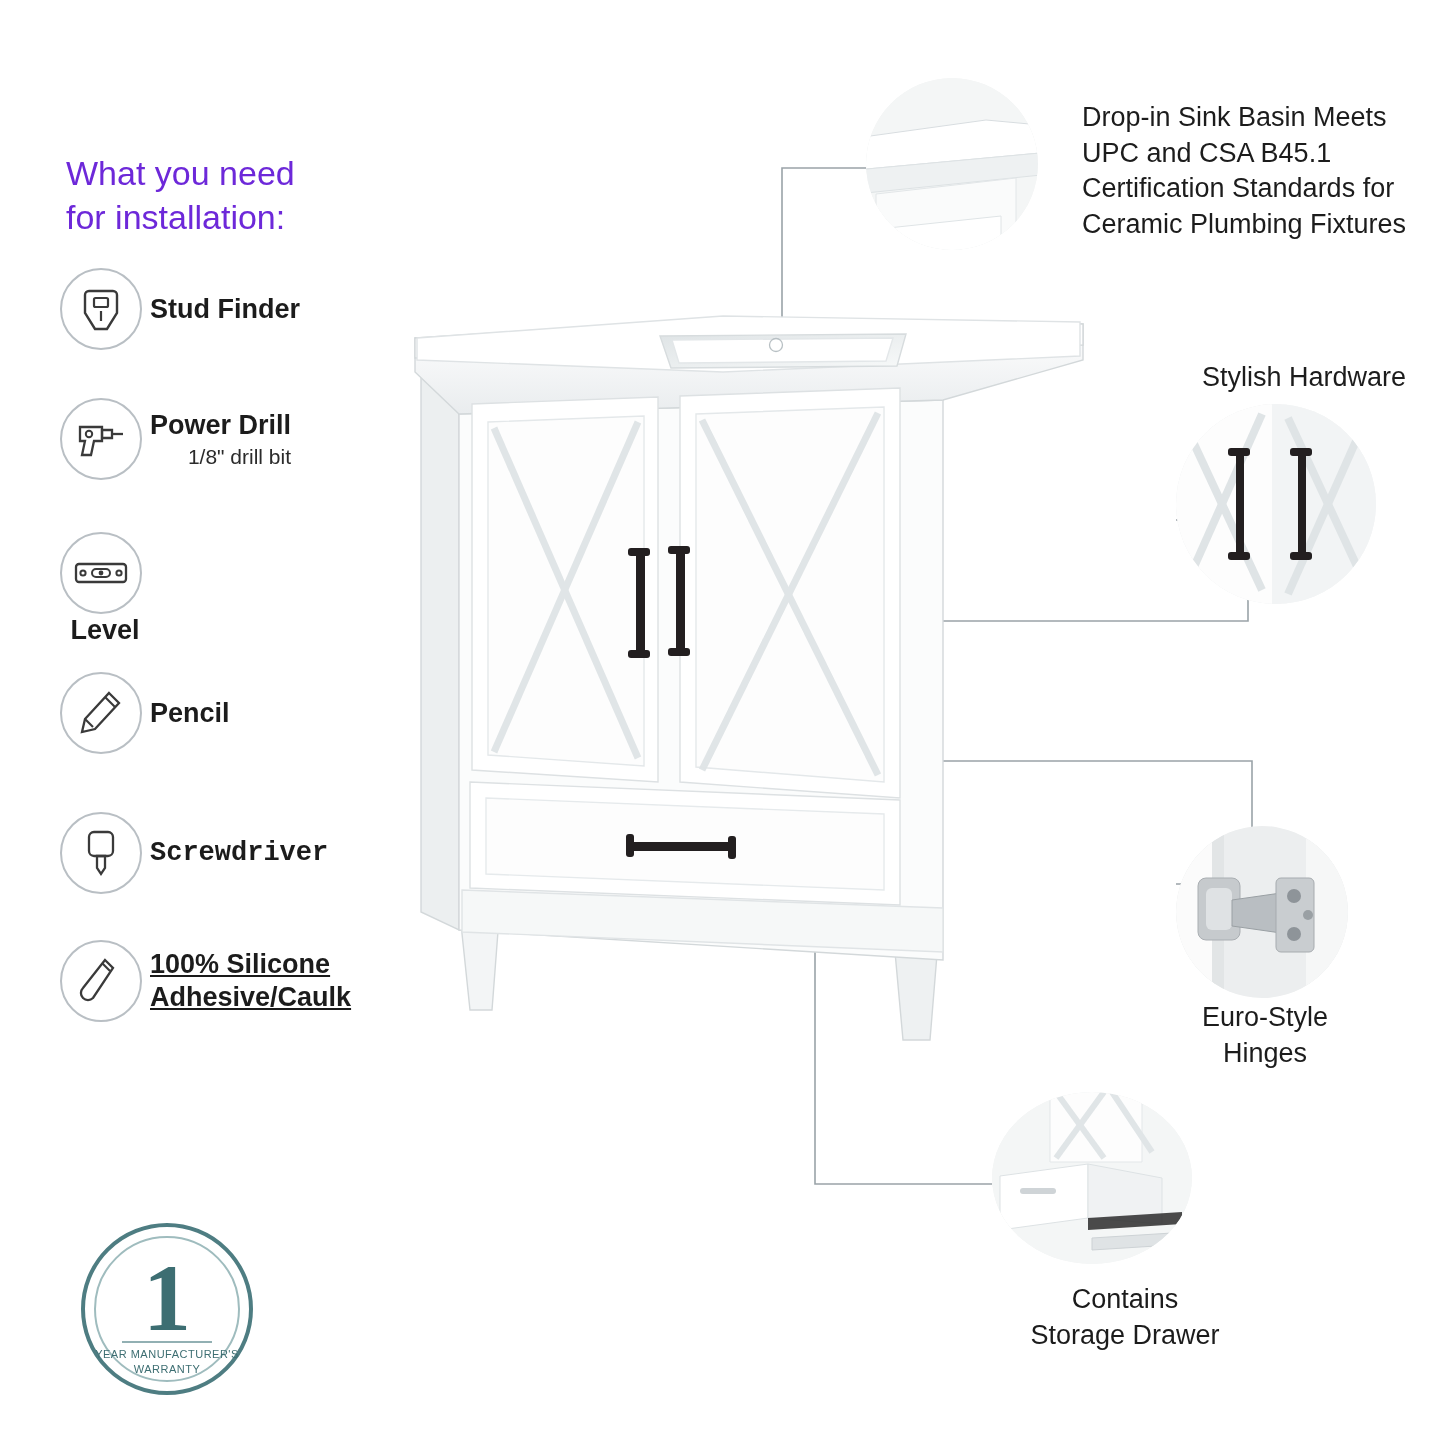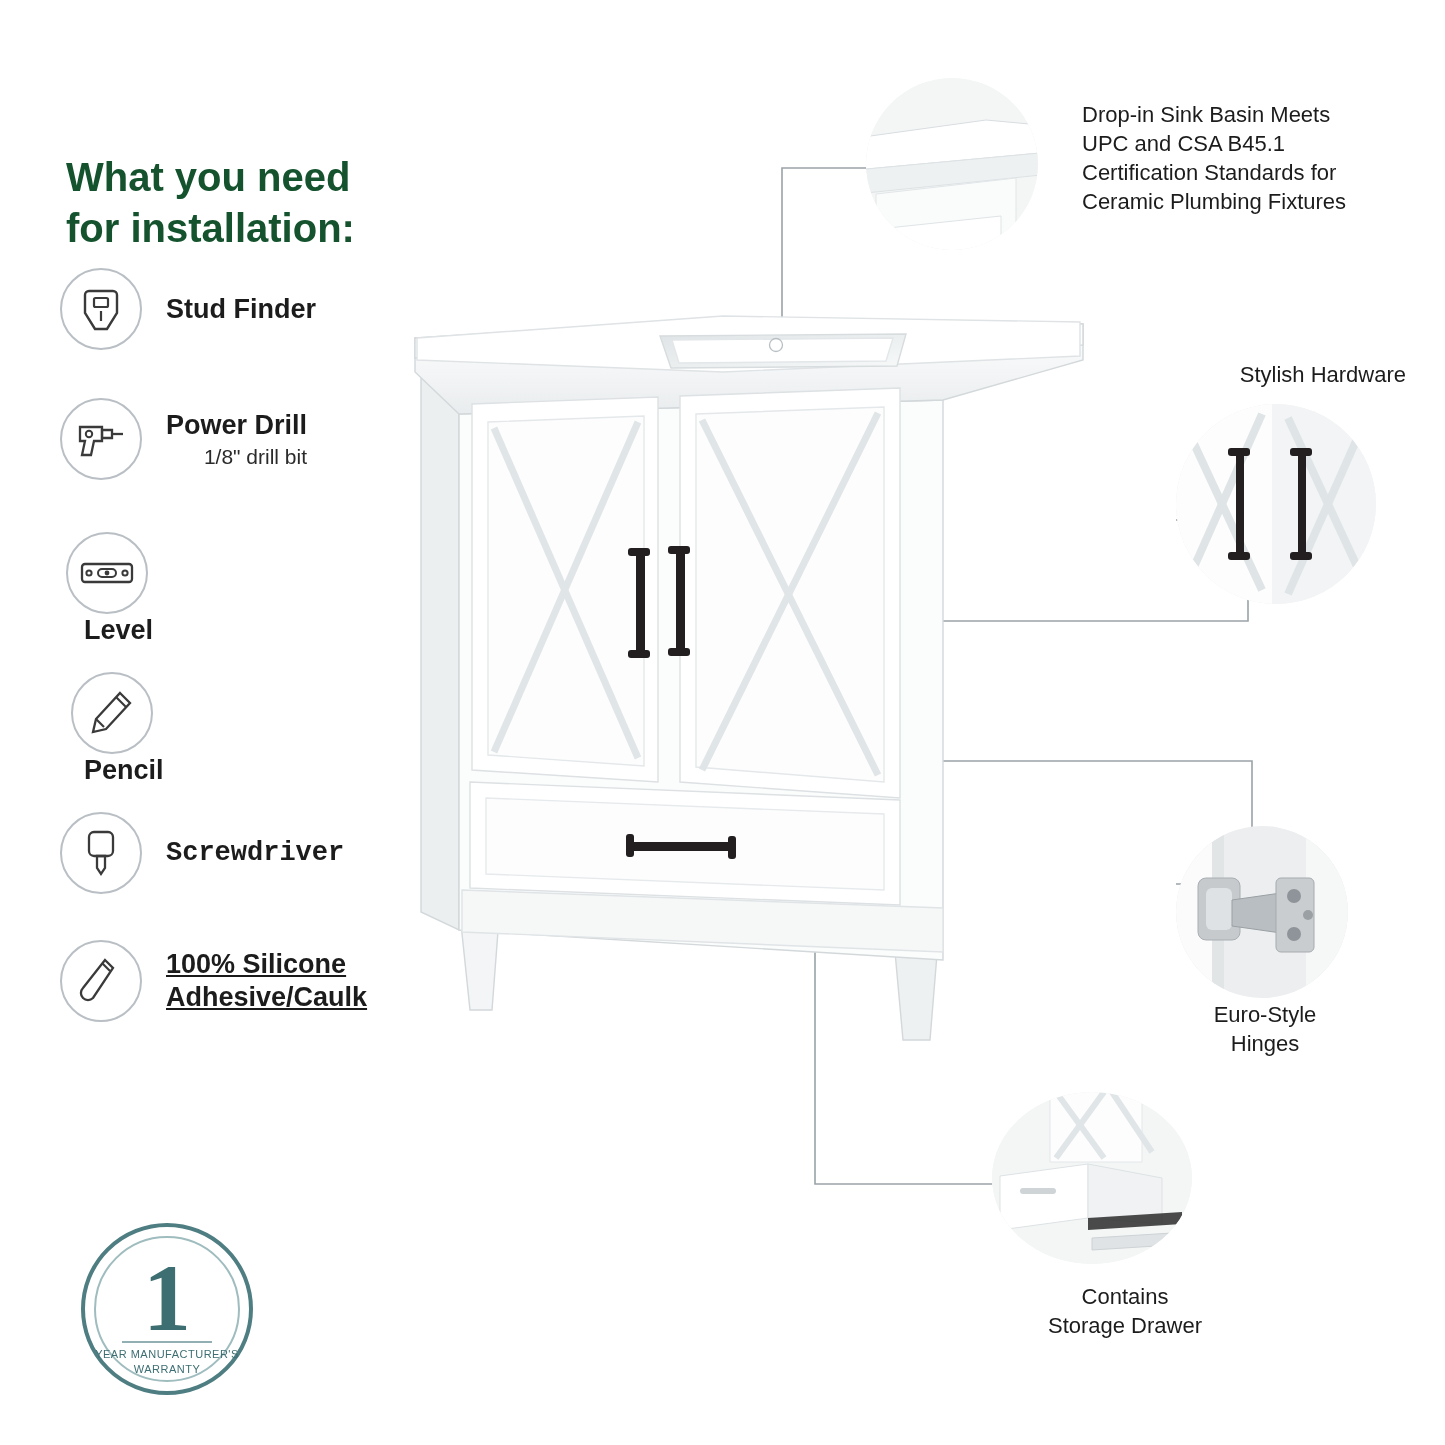--- a/index.html
+++ b/index.html
@@ -18,64 +18,64 @@
   .stage {
     position: absolute;
     inset: 0;
   }
 
   
   #needs-title {
     position: absolute;
     left: 66px;
     top: 152px;
-    font-size: 40px;
-    font-weight: 700;
+    font-size: 34px;
+    font-weight: 400;
     line-height: 1.28;
-    color: #14532d;
+    color: #6d28d9;
     width: 330px;
   }
   .tool-row {
     position: absolute;
     left: 60px;
     display: flex;
     align-items: center;
   }
   .tool-circle {
     width: 78px;
     height: 78px;
     border: 2px solid #b9bfc4;
     border-radius: 50%;
     display: flex;
     align-items: center;
     justify-content: center;
     flex: 0 0 auto;
     background: #fff;
   }
   .tool-text {
-    margin-left: 24px;
+    margin-left: 8px;
   }
   .tool-name {
     font-size: 27px;
     font-weight: 700;
     color: #1c1c1c;
     line-height: 1.22;
     white-space: pre-line;
   }
   .tool-sub {
     font-size: 21px;
     font-weight: 400;
     color: #2b2b2b;
     margin-top: 4px;
   }
 
   
   .callout-label {
     position: absolute;
-    font-size: 22px;
+    font-size: 27px;
     line-height: 1.32;
     color: #1c1c1c;
     white-space: pre-line;
   }
   #label-sink {
     left: 1082px;
     top: 100px;
     width: 330px;
     text-align: left;
   }
@@ -364,21 +364,21 @@
         <circle cx="27" cy="15" r="2.4" fill="#3a3a3a"></circle>
         <circle cx="9" cy="15" r="2.6" fill="none" stroke="#3a3a3a" stroke-width="2"></circle>
         <circle cx="45" cy="15" r="2.6" fill="none" stroke="#3a3a3a" stroke-width="2"></circle>
       </svg>
     </div>
     <div class="tool-text">
       <div class="tool-name nosel">Level</div>
     </div>
   </div>
 
-  <div class="tool-row" style="top:672px;flex-direction:column;">
+  <div class="tool-row" style="top:672px;">
     <div class="tool-circle">
       <svg width="44" height="48" viewBox="0 0 44 48">
         <path d="M30 4 l10 10 -24 26 -13 3 3 -13 z" fill="none" stroke="#3a3a3a" stroke-width="2.3"></path>
         <path d="M26 8 l10 10" stroke="#3a3a3a" stroke-width="2.1"></path>
         <path d="M6 30 l8 8" stroke="#3a3a3a" stroke-width="2.1"></path>
       </svg>
     </div>
     <div class="tool-text">
       <div class="tool-name nosel">Pencil</div>
     </div>

